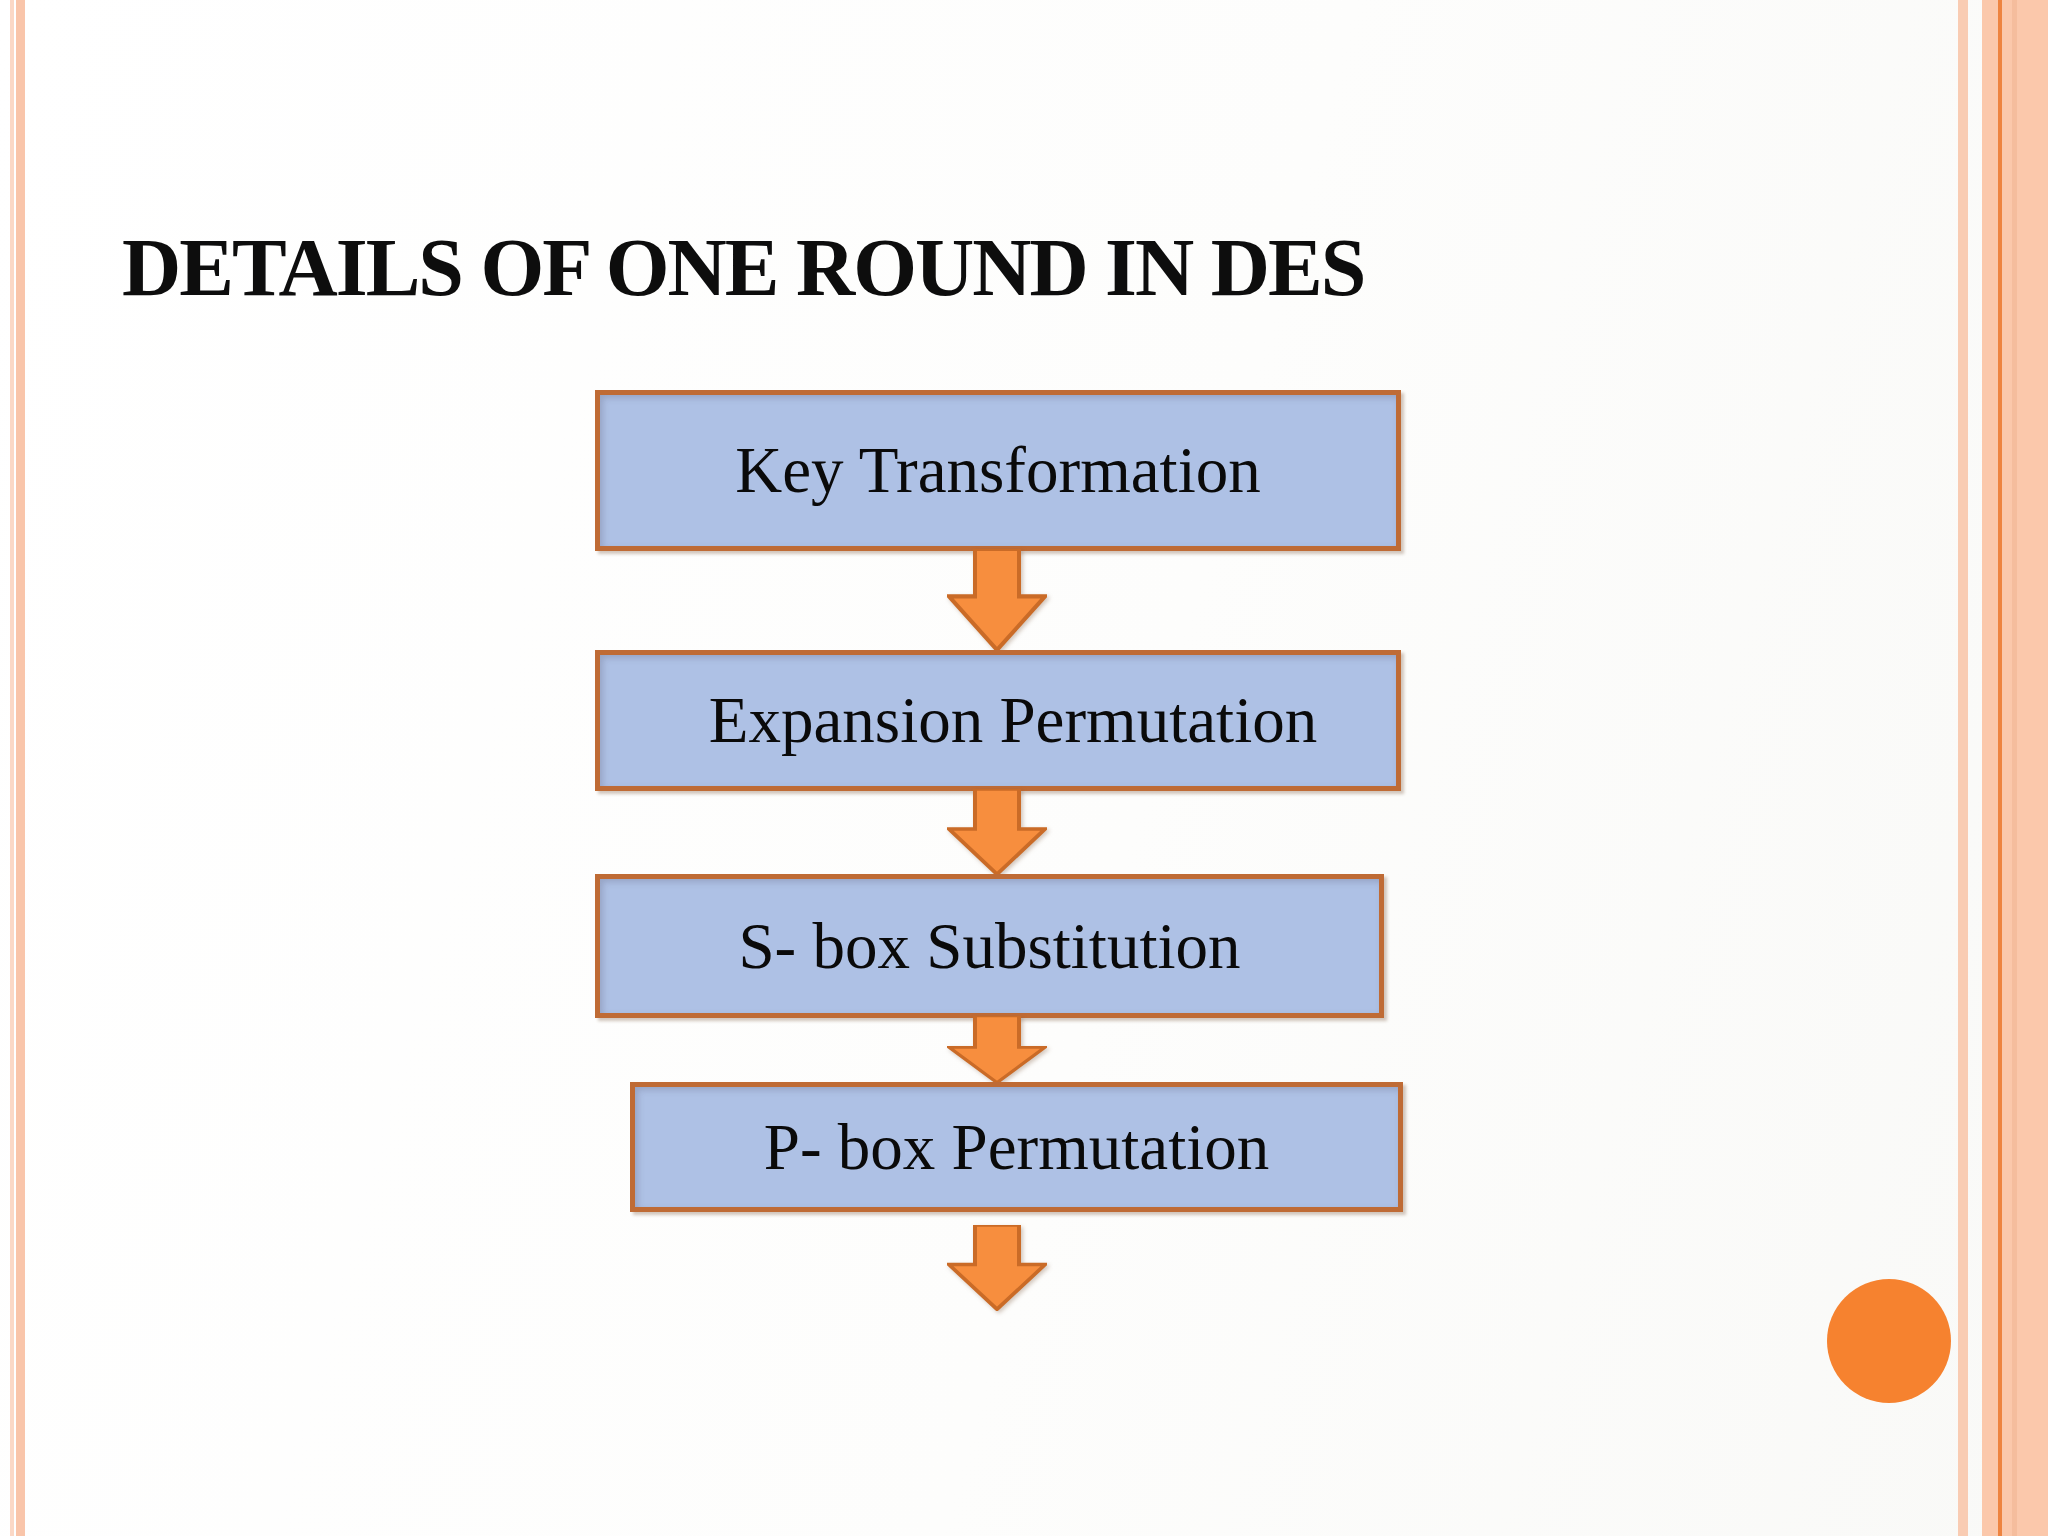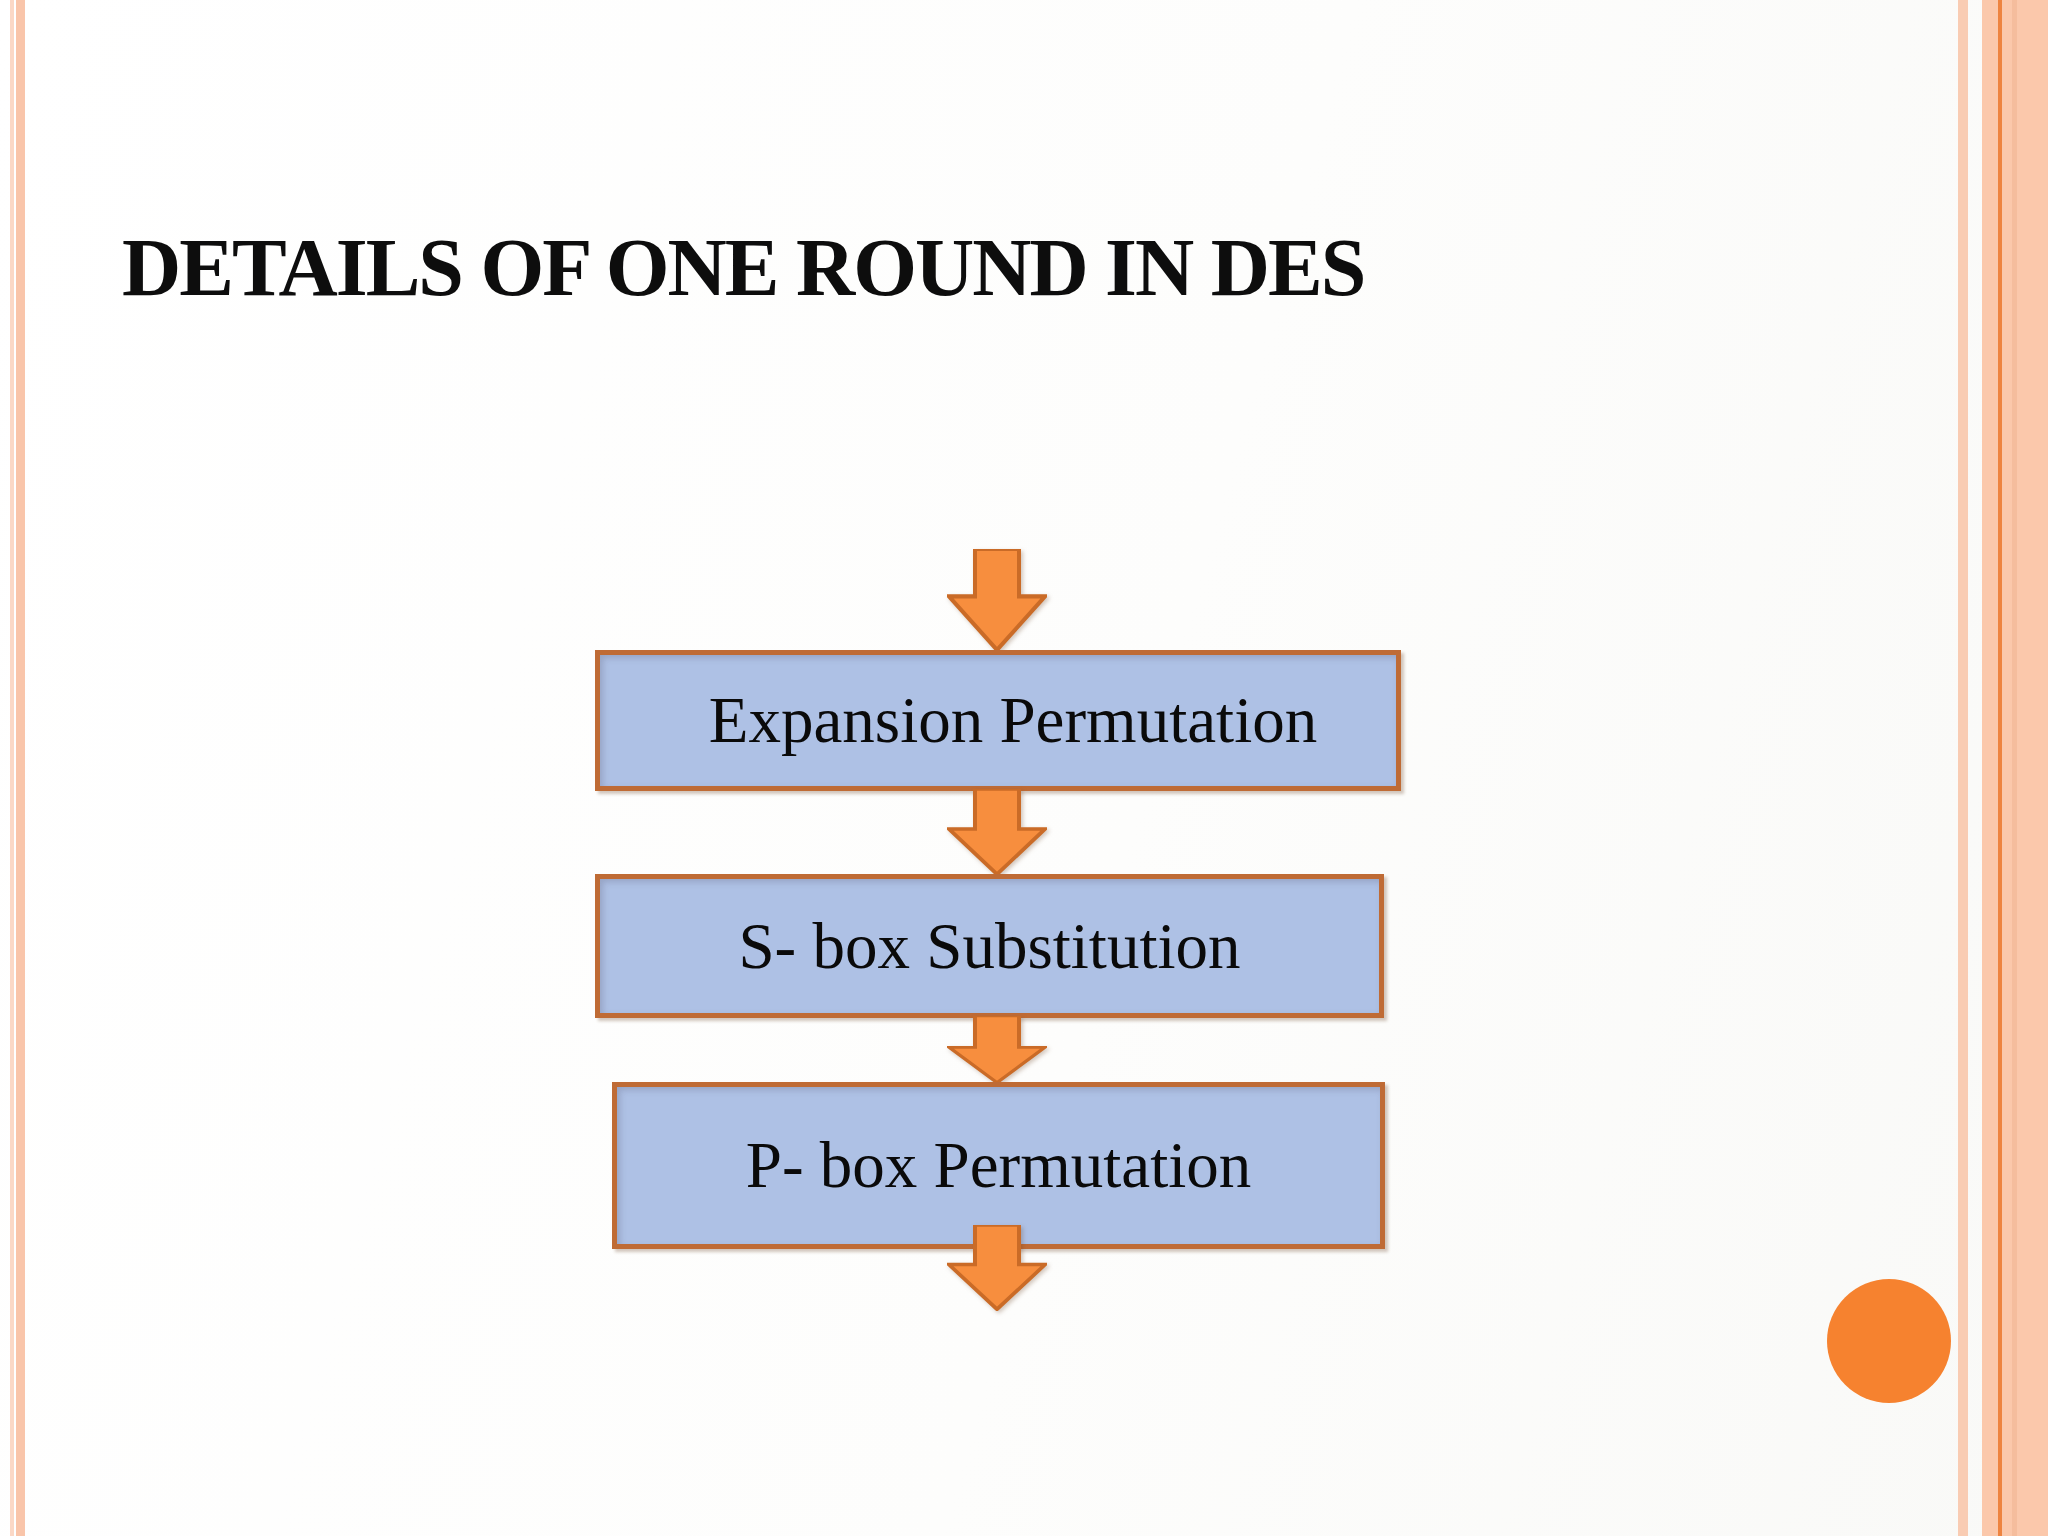--- a/index.html
+++ b/index.html
@@ -39,21 +39,21 @@
     background:#aec1e5;
     border:5px solid #bf6b35;
     box-sizing:border-box;
     display:flex;align-items:center;justify-content:center;
     font-size:65px;color:#0a0a0a;line-height:1;white-space:nowrap;
     box-shadow:3px 3px 3px rgba(110,70,40,0.30), inset 3px 3px 6px rgba(90,90,115,0.28);
   }
   .b1{left:595px;top:390px; width:806px;height:161px;}
   .b2{left:595px;top:650px; width:806px;height:141px;padding-left:30px;}
   .b3{left:595px;top:874px; width:789px;height:144px;}
-  .b4{left:612px;top:1082px;width:773px;height:167px;text-align:center;}
+  .b4{left:630px;top:1082px;width:773px;height:130px;text-align:center;}
   .b5{left:612px;top:1309px;width:771px;height:143px;}
 
   
   .arrow{position:absolute;width:100px;filter:drop-shadow(2px 2px 2px rgba(110,70,40,0.30));}
   .arrow svg{display:block;width:100%;height:100%;}
   .a1{left:947px;top:549px; height:103px;}
   .a2{left:947px;top:789px; height:87px;}
   .a3{left:947px;top:1016px;height:68px;}
   .a4{left:947px;top:1225px;height:86px;}
 </style>
@@ -65,20 +65,23 @@
   <div class="stripe l-thin"></div>
   <div class="stripe l-wide"></div>
   <div class="stripe r-thin"></div>
   <div class="stripe r-band"></div>
   <div class="stripe r-dark"></div>
   <div class="stripe r-soft"></div>
   <div class="accent-circle"></div>
 
   <h1 class="title">DETAILS OF ONE ROUND IN DES</h1>
 
+  <div class="box b1">
+    <span>Key Transformation</span>
+  </div>
 
   <div class="arrow a1">
     <svg viewBox="0 0 100 100" preserveAspectRatio="none">
       <polygon points="28,0 72,0 72,46 98,46 50,98 2,46 28,46" fill="#f78e3e" stroke="#ca6b27" stroke-width="4" stroke-linejoin="miter"></polygon>
     </svg>
   </div>
 
   <div class="box b2">
     <span>Expansion Permutation</span>
   </div>

